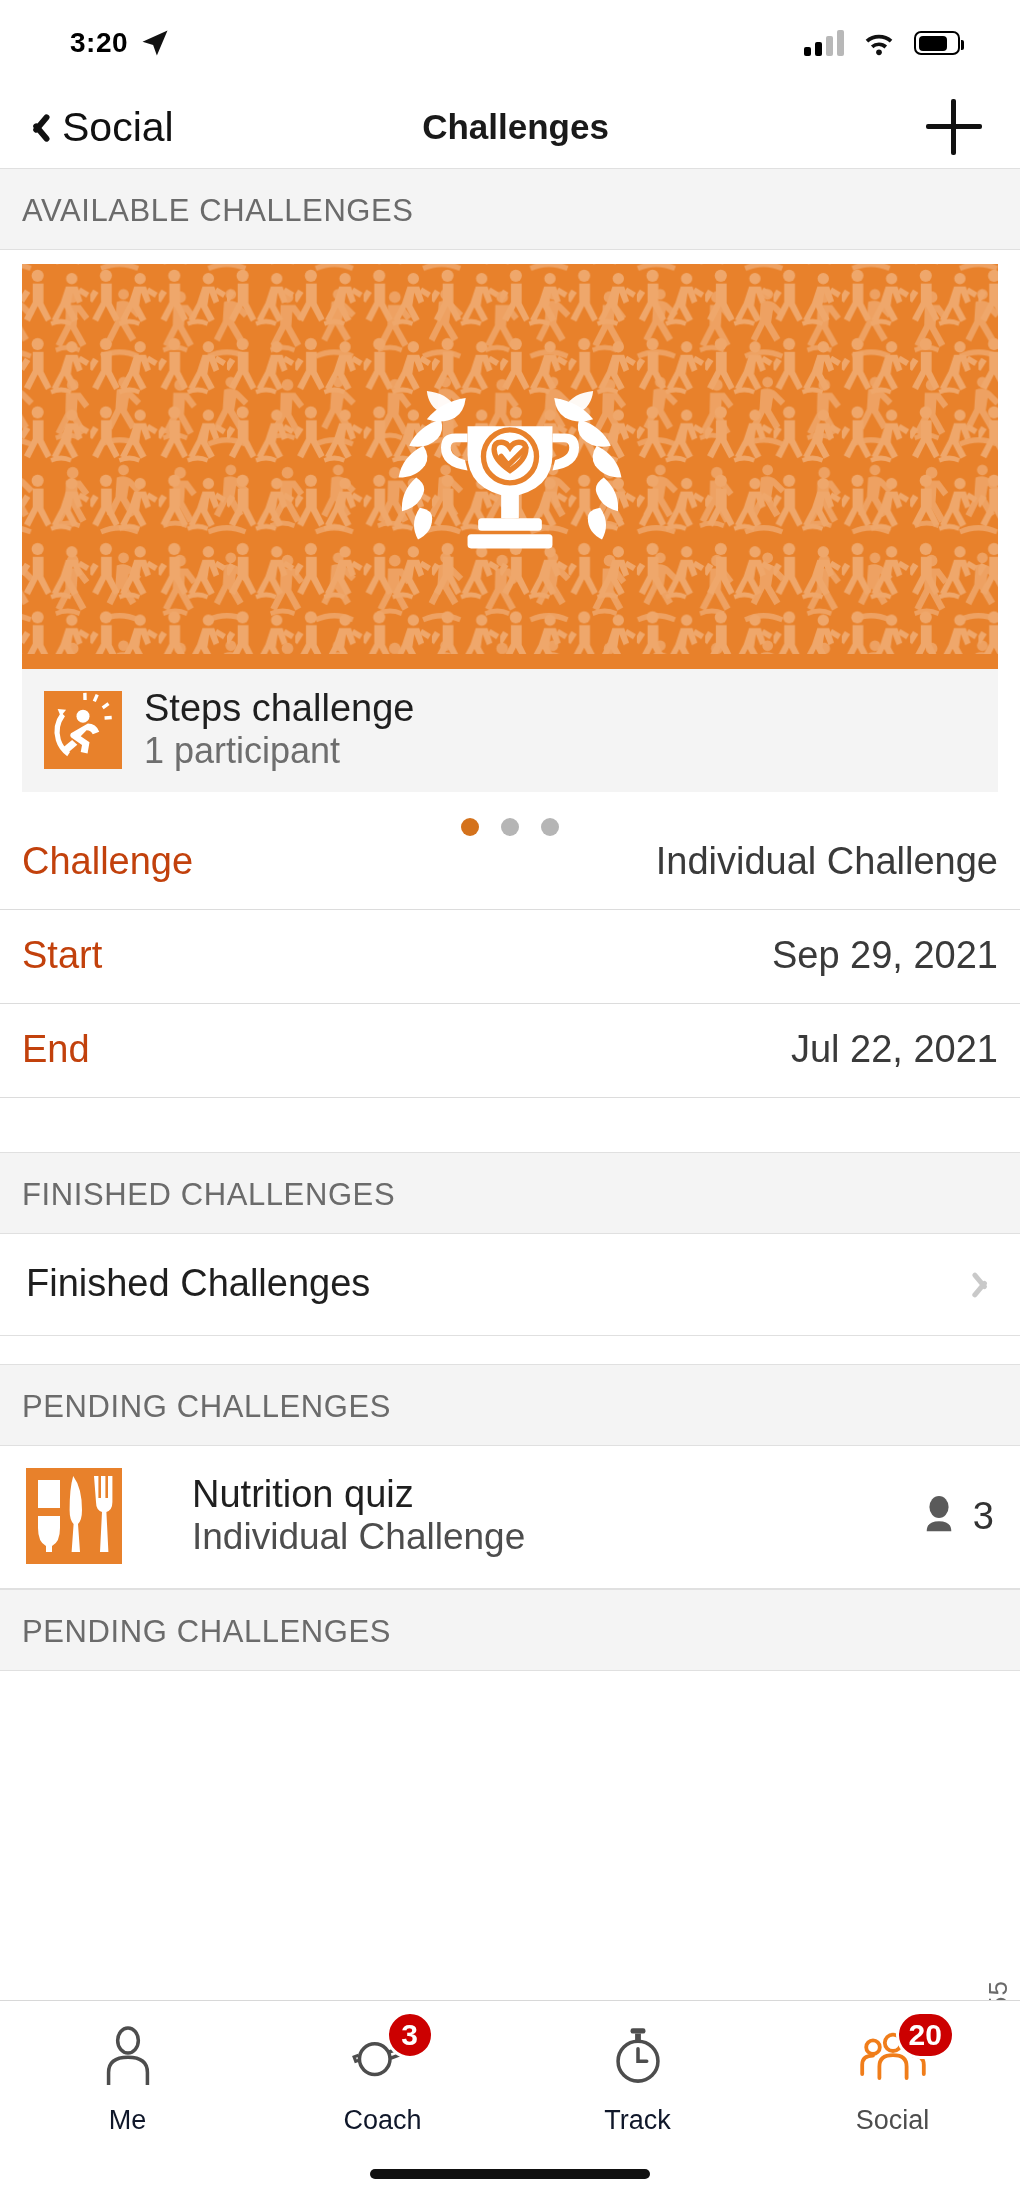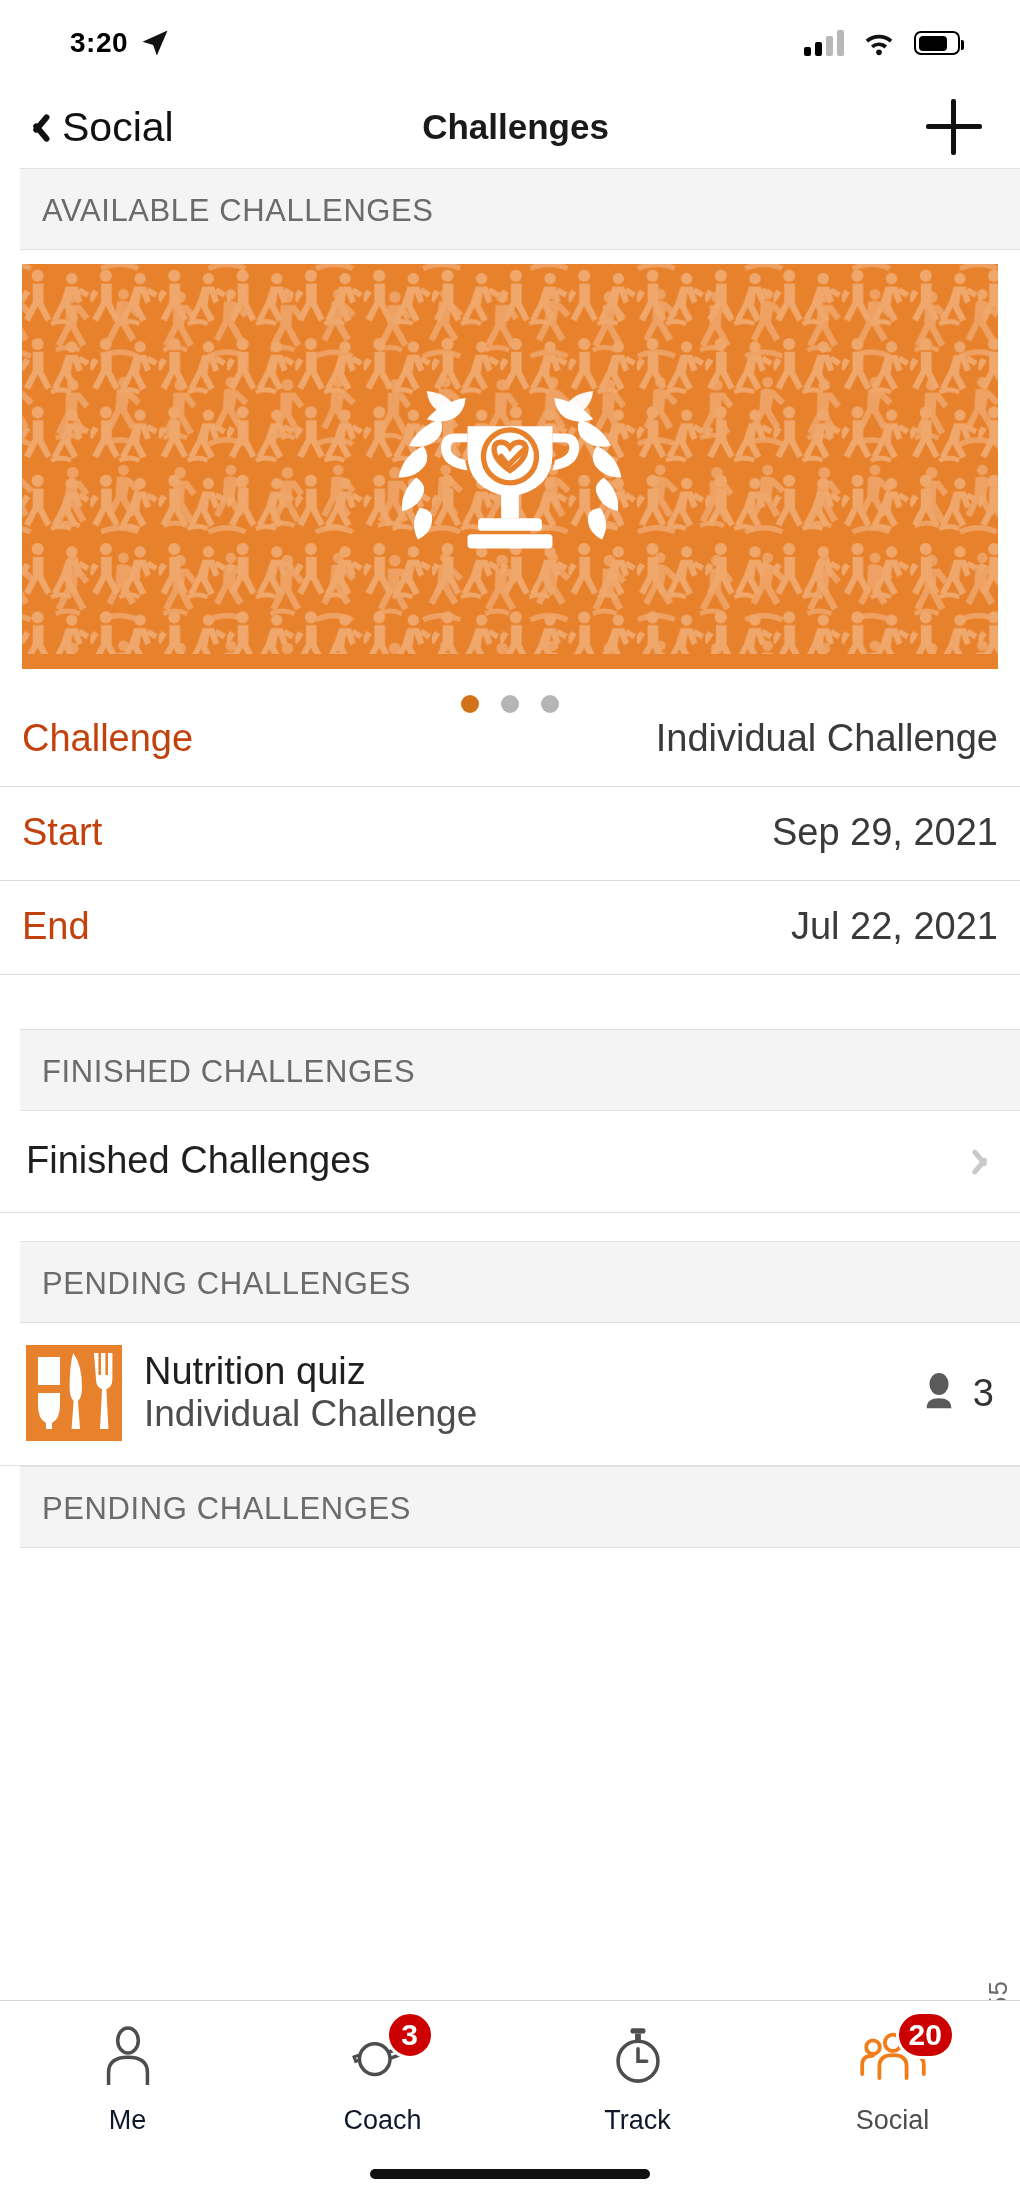--- a/index.html
+++ b/index.html
@@ -51,21 +51,21 @@
   }
   .nav-plus { margin-left:auto; width:56px; height:56px; position:relative; cursor:pointer; }
   .nav-plus::before, .nav-plus::after { content:""; position:absolute; background:#111; border-radius:2px;}
   .nav-plus::before { left:0; top:25px; width:56px; height:5px; }
   .nav-plus::after  { top:0; left:25px; height:56px; width:5px; }
 
   
   .section-hdr {
     background:#f4f4f4; padding:24px 22px 20px;
     font-size:31px; color:#6b6b6b; letter-spacing:0.6px;
-    border-top:1px solid #e0e0e0; border-bottom:1px solid #e0e0e0;margin-left:20px;
+    border-top:1px solid #e0e0e0; border-bottom:1px solid #e0e0e0;
   }
 
   
   .card-wrap { background:#ffffff; padding: 14px 22px 0; }
   .card { background:#f4f4f4; overflow:hidden; }
   .banner {
     position:relative; height:405px; width:100%;
     background:#e8812b; overflow:hidden;
   }
   .banner .pattern { position:absolute; inset:0; opacity:0.30; }
@@ -99,21 +99,21 @@
   }
   .link-label { font-size:38px; color:#1f1f1f; }
   .chev-right { width:16px; height:34px; position:relative; opacity:.45; }
   .chev-right::before, .chev-right::after {
     content:""; position:absolute; right:6px; width:5px; height:20px; background:#8a8a8a; border-radius:3px;
   }
   .chev-right::before { top:0; transform:rotate(-40deg); transform-origin:bottom right;}
   .chev-right::after  { top:16px; transform:rotate(40deg); transform-origin:top right;}
 
   
-  .ch-row { display:flex; align-items:center; padding:22px 26px 24px; background:#fff; border-bottom:1px solid #e0e0e0; }
+  .ch-row { display:flex; align-items:center; padding:22px 26px 24px; background:#fff; border-bottom:1px solid #e0e0e0;gap:48px; }
   .ch-ico { width:96px; height:96px; background:#e8812b; flex:none; margin-right:22px; }
   .ch-txt { flex:1; }
   .ch-txt .n1 { font-size:38px; color:#1f1f1f; line-height:1.12; }
   .ch-txt .n2 { font-size:37px; color:#4d4d4d; line-height:1.16; }
   .ch-count { display:flex; align-items:center; gap:16px; }
   .ch-count .num { font-size:38px; color:#333; }
 
   
   .tabbar {
     position:absolute; left:0; right:0; bottom:0; height:205px;
@@ -243,20 +243,40 @@
             <rect x="47" y="77" width="36" height="7" rx="2"></rect>
             <rect x="41" y="86" width="48" height="8" rx="2"></rect>
           </g>
 
           <circle cx="65" cy="42" r="15" fill="none" stroke="#e8812b" stroke-width="3"></circle>
           <path d="M65 50 q-9 -6 -9 -12 q0 -4 4 -4 q3 0 5 3 q2 -3 5 -3 q4 0 4 4 q0 6 -9 12z" fill="none" stroke="#e8812b" stroke-width="3"></path>
           <path d="M60 42 l4 5 l10 -10" fill="none" stroke="#e8812b" stroke-width="3" stroke-linecap="round" stroke-linejoin="round"></path>
         </svg>
       </div>
 
+      <div class="card-foot">
+        <svg class="card-ico" viewBox="0 0 48 48">
+          <rect width="48" height="48" fill="#e8812b"></rect>
+          <g fill="#ffffff">
+            <circle cx="24" cy="15.5" r="4"></circle>
+            <path d="M30 6 l1.8 -4.2 1.9 0.8 -1.8 4.2z"></path>
+            <path d="M35.5 9.5 l3.6 -2.6 1.2 1.7 -3.6 2.6z"></path>
+            <path d="M37.2 15.6 l4.4 -0.3 0.15 2.1 -4.4 0.3z"></path>
+            <path d="M24.2 5.6 l-0.1 -4.4 2.1 -0.05 0.1 4.4z"></path>
+            <path d="M27 20 q5 0 7 5 l-4 1.6 q-1.2 -2.4 -3.8 -2.4 l-3.6 3.6 5.4 3.8 -1.2 6.8 -4.2 -0.8 0.8 -4.4 -6.6 -4.6 q-1.2 -1 -0.2 -2.6 z"></path>
+            <path d="M20.5 33 l-5.6 4.8 -3.2 -3 5.6 -4.6z"></path>
+            <path d="M10.5 13 q-6 8 -3.2 17.5 q1.8 6 7 9.6 l1.7 -2.6 q-4.2 -3 -5.7 -7.8 q-2.2 -7.6 2.6 -14.1z"></path>
+            <path d="M8.4 11 l5.2 0.6 -3.3 4.1z"></path>
+          </g>
+        </svg>
+        <div class="card-txt">
+          <div class="t1">Steps challenge</div>
+          <div class="t2">1 participant</div>
+        </div>
+      </div>
     </div>
   </div>
 
   <div class="dots">
     <span class="dot active"></span>
     <span class="dot"></span>
     <span class="dot"></span>
   </div>
 
   <div class="detail-row first">

